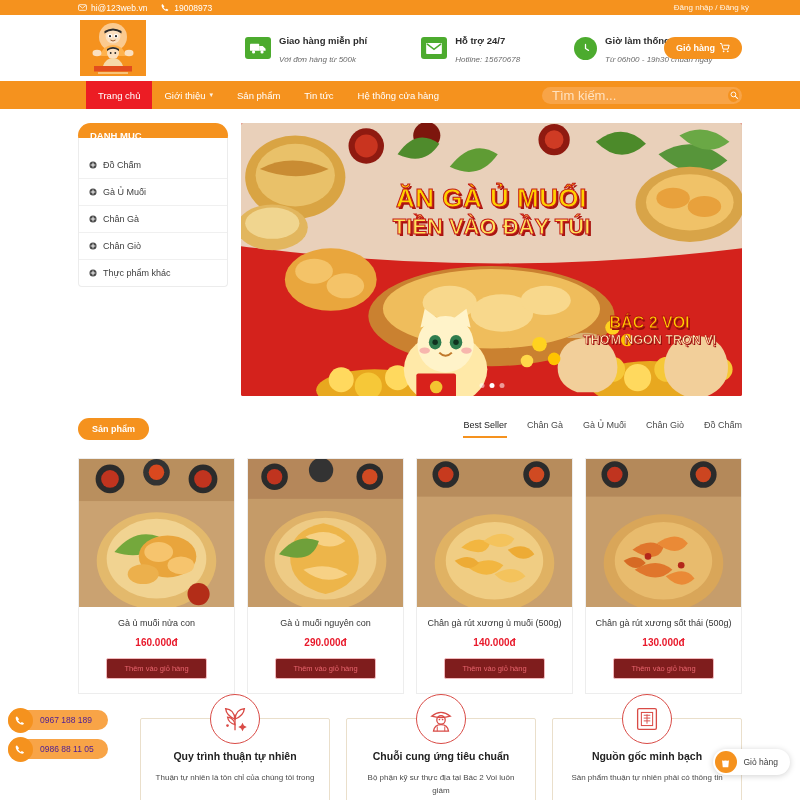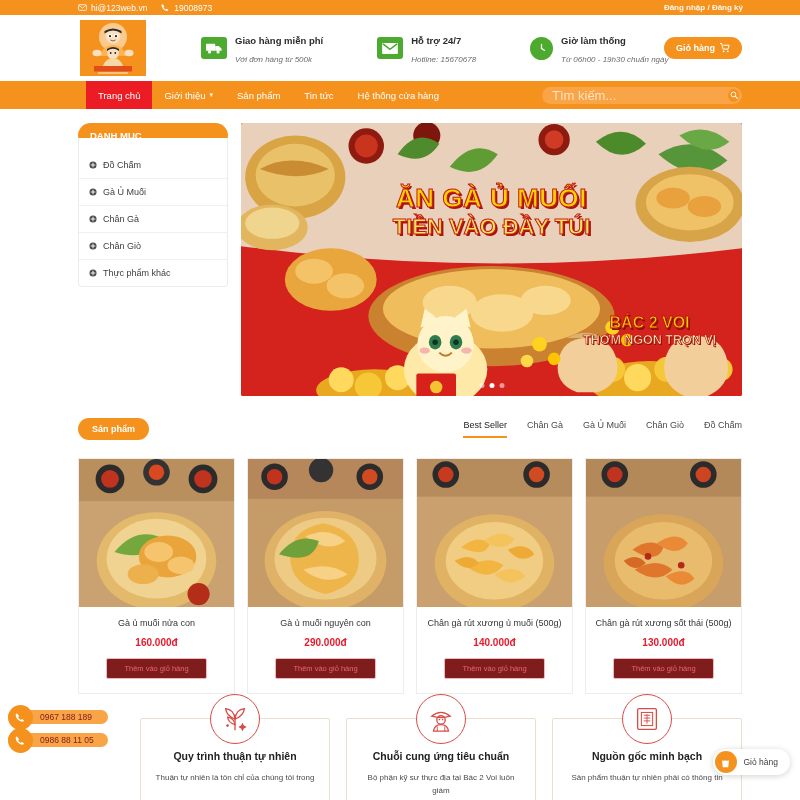--- a/index.html
+++ b/index.html
@@ -12,26 +12,26 @@
   .page { position: relative; width: 800px; height: 800px; background: #fff; }
 
   
   .topbar {
     height: 15px; background: #f5921e; display: flex; align-items: center;
     font-size: 8.5px; color: #ffffff; position: relative;
   }
   .topbar-left { display: flex; align-items: center; gap: 14px; margin-left: 78px; }
   .tb-item { display: flex; align-items: center; gap: 4px; }
   .tb-icon { width: 9px; height: 9px; display: inline-block; fill: #fff; }
-  .topbar-right { position: absolute; right: 57px; font-size: 8px; color: #fff5e8; font-weight: bold; }
+  .topbar-right { position: absolute; right: 51px; font-size: 8px; color: #fff5e8; }
 
   
   .header {
     height: 66px; background: #fff; display: flex; align-items: center;
-    position: relative; border-bottom: none;
+    position: relative; border-bottom: none; gap: 44px;
   }
   .logo {
     width: 66px; height: 56px; margin-left: 80px; background: #f5921e;
     position: relative; overflow: hidden; flex: none;
   }
   .logo-art { position: absolute; inset: 0; }
   .features { display: flex; align-items: center; gap: 54px; margin-left: 55px; }
   .feature { display: flex; align-items: center; gap: 8px; }
   .f-icon {
     width: 26px; height: 22px; background: #4cab2e; border-radius: 3px;
@@ -173,22 +173,22 @@
     position: absolute; top: -25px; left: 50%; transform: translateX(-50%);
     width: 50px; height: 50px; border-radius: 50%; border: 1.5px solid #d94b46;
     background: #fff; display: flex; align-items: center; justify-content: center;
   }
   .why-title { font-size: 10.5px; font-weight: bold; color: #222; line-height: 15px; }
   .why-desc { font-size: 8px; color: #4a4a4a; line-height: 13px; margin-top: 7px; }
 
   
   .hotlines { position: absolute; left: 8px; top: 710px; }
   .hotline {
-    display: flex; align-items: center; background: #f8a447; color: #7f1d1d;
-    border-radius: 16px; height: 14px; padding-right: 14px; margin-bottom: 9px;
+    display: flex; align-items: center; background: #f8a447; color: #4c1d95;
+    border-radius: 16px; height: 20px; padding-right: 14px; margin-bottom: 9px;
     cursor: pointer; width: 100px;
   }
   .hl-circle {
     width: 25px; height: 25px; border-radius: 50%; background: #f5921e;
     display: flex; align-items: center; justify-content: center; flex: none;
   }
   .hl-circle svg { fill: #fff; }
   .hl-num { font-size: 8.5px; margin-left: 7px; white-space: nowrap; }
   .float-cart {
     position: absolute; right: 10px; bottom: 25px; display: flex; align-items: center;

